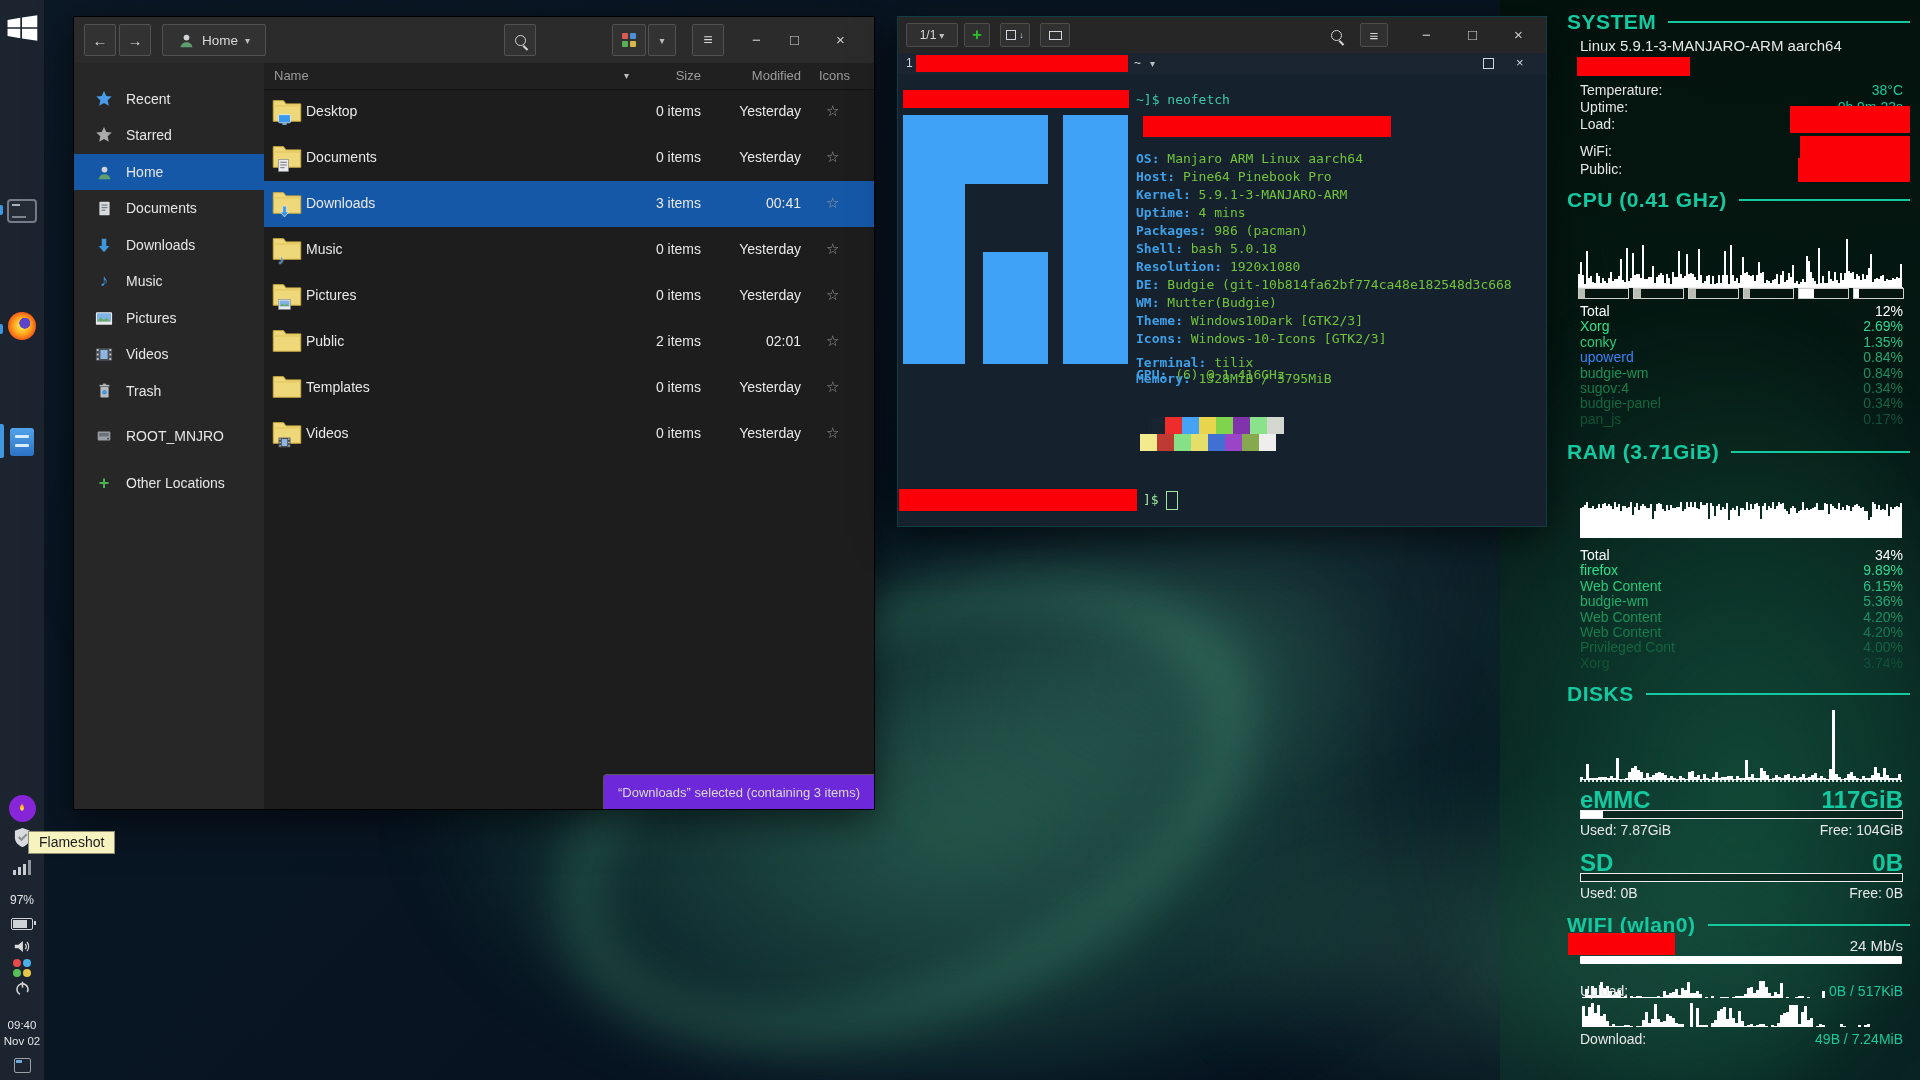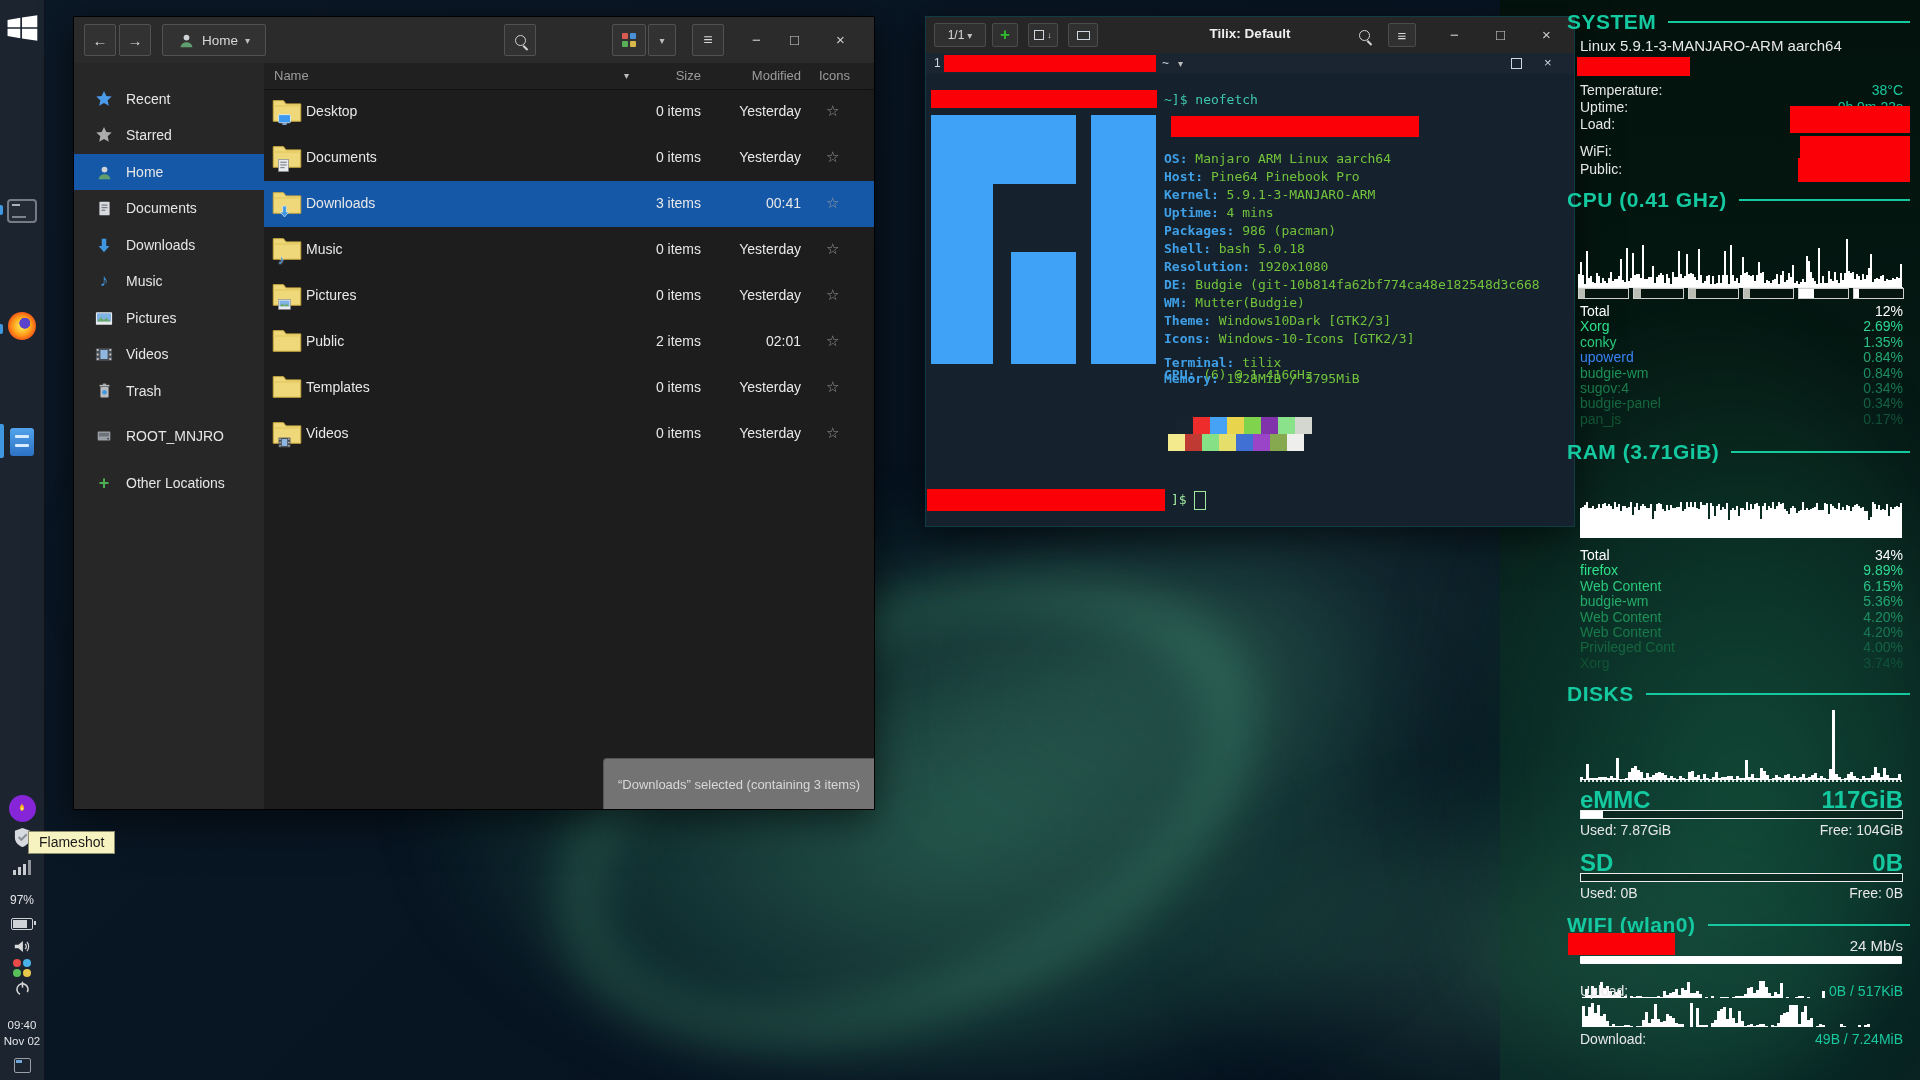--- a/index.html
+++ b/index.html
@@ -61,25 +61,25 @@
   #fm-header{position:absolute;left:0;top:0;width:610px;height:26px;background:#202020;border-bottom:1px solid #111;
     color:#9b9b9b;font-size:13px;}
   .fm-row{position:absolute;left:0;width:610px;height:46px;color:#e8e8e8;font-size:14px;}
   .fm-row.sel{background:#1658a8;}
   .fm-row .nm{position:absolute;left:42px;top:14px;}
   .fm-row .sz{position:absolute;right:173px;top:14px;}
   .fm-row .md{position:absolute;right:73px;top:14px;}
   .fm-row .st{position:absolute;left:562px;top:13px;color:#9a9a9a;font-size:15px;}
   .fold{position:absolute;left:8px;top:8px;width:30px;height:30px;}
   .emb{position:absolute;left:6px;top:16px;width:13px;height:13px;}
-  #fm-status{position:absolute;right:0;bottom:0;height:26px;background:#737373;border:1px solid #555;border-bottom:none;border-right:none;
-    border-radius:4px 0 0 0;color:#d8d8d8;font-size:13px;display:flex;align-items:center;padding:12px 14px;}
+  #fm-status{position:absolute;right:0;bottom:0;height:26px;background:#6d28d9;border:1px solid #555;border-bottom:none;border-right:none;
+    border-radius:4px 0 0 0;color:#d8d8d8;font-size:13px;display:flex;align-items:center;padding:4px 14px;}
   
   #tilix{position:absolute;left:897px;top:16px;width:648px;height:509px;background:#15212c;
-    border:1px solid #0f3d46;box-shadow:0 10px 36px rgba(0,0,0,.55);margin-left:28px;}
+    border:1px solid #0f3d46;box-shadow:0 10px 36px rgba(0,0,0,.55);}
   #tx-titlebar{position:absolute;left:0;top:0;width:100%;height:36px;background:#262626;border-bottom:1px solid #161616;}
   .tx-btn{position:absolute;top:6px;height:24px;background:#303030;border:1px solid #4c4c4c;border-radius:2px;
     display:flex;align-items:center;justify-content:center;color:#d8d8d8;font-size:12px;box-sizing:border-box;gap:3px;}
   #tx-title{position:absolute;left:0;right:0;top:9px;text-align:center;color:#efefef;font-size:13.5px;font-weight:bold;}
   #tx-tabbar{position:absolute;left:0;top:36px;width:100%;height:21px;background:#1b2531;color:#cfd6dd;font-size:12px;}
   #tx-body{position:absolute;left:0;top:57px;width:648px;height:451px;background:#15212c;
     font-family:"DejaVu Sans Mono",monospace;font-size:13px;line-height:18px;}
   .red{position:absolute;background:#fb0007;}
   .nf-line{position:absolute;left:238px;white-space:pre;}
   .nf-lab{color:#3fa0e8;font-weight:bold;}
@@ -469,21 +469,20 @@
         <span class="caret">▾</span>
       </div>
       <div class="tx-btn" style="left:66px;width:26px;color:#2dbd2d;font-size:17px;font-weight:bold;">+</div>
       <div class="tx-btn" style="left:102px;width:30px;">
           <span class="sq"></span>
           <span style="font-size:9px;">↓</span>
         </div>
       <div class="tx-btn" style="left:142px;width:30px;">
           <span class="sq" style="width:11px;height:7px;"></span>
         </div>
-      <div id="tx-title">Tilix: Default</div>
       <div class="tx-btn" style="left:424px;width:28px;border:none;background:none;">
           <span class="lens"></span>
         </div>
       <div class="tx-btn" style="left:462px;width:28px;border:1px solid #4c4c4c;font-size:15px;">≡</div>
       <div class="winbtn abs" style="left:524px;top:10px;">−</div>
       <div class="winbtn abs" style="left:570px;top:10px;">□</div>
       <div class="winbtn abs" style="left:616px;top:10px;">×</div>
     </div>
     <div id="tx-tabbar">
       <span class="abs" style="left:8px;top:3px;">1</span>

